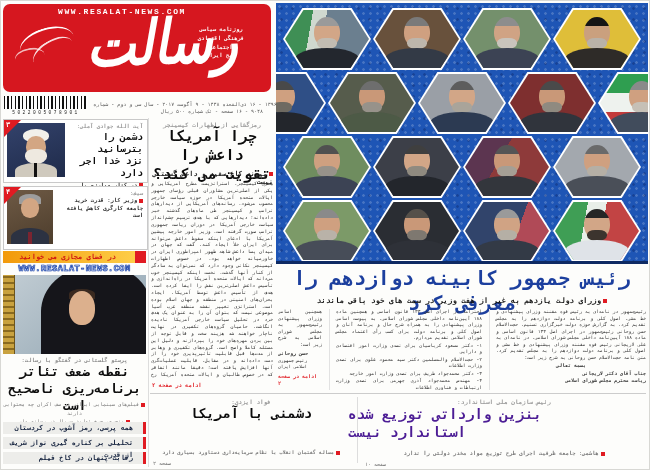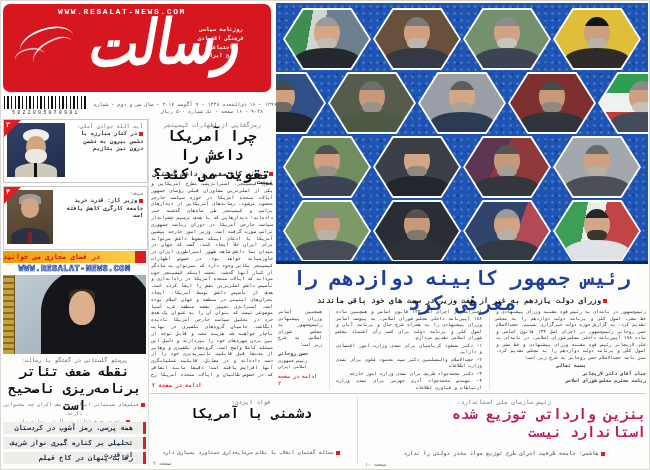--- a/index.html
+++ b/index.html
@@ -44,21 +44,21 @@
   .photo1 .beard{position:absolute;left:18px;top:26px;width:22px;height:15px;background:#eee9e0;border-radius:40% 40% 50% 50%;}
   .photo1 .robe{position:absolute;left:8px;bottom:-2px;width:42px;height:16px;background:#cfc9bd;border-radius:50% 50% 0 0;}
   .photo1 .mic{position:absolute;left:27px;bottom:0;width:3px;height:14px;background:#111;}
   .photo2{width:46px;height:54px;background:linear-gradient(160deg,#6e5a45,#4d3d2c);position:relative;overflow:hidden;}
   .photo2 .hair{position:absolute;left:12px;top:4px;width:22px;height:10px;background:#9d9d9d;border-radius:50% 50% 0 0;}
   .photo2 .face{position:absolute;left:14px;top:8px;width:18px;height:20px;background:#d3a683;border-radius:48%;}
   .photo2 .suit{position:absolute;left:4px;bottom:-2px;width:38px;height:18px;background:#2c3242;border-radius:50% 50% 0 0;}
   .photo2 .tie{position:absolute;left:21px;bottom:0;width:4px;height:12px;background:#7b2430;}
   
   .cyber{position:absolute;left:3px;top:251px;width:143px;height:12px;background:linear-gradient(90deg,#f2990a,#ffd24d);}
-  .cyber .label{position:absolute;inset:0 14px 0 0;text-align:left;font-size:7px;font-weight:bold;color:#cf1212;line-height:12px;}
+  .cyber .label{position:absolute;inset:0 14px 0 0;text-align:center;font-size:7px;font-weight:bold;color:#cf1212;line-height:12px;}
   .cyber .endcap{position:absolute;right:0;top:0;width:11px;height:12px;background:#e01b22;}
   .url2{position:absolute;left:3px;top:264px;width:143px;text-align:center;font-size:8.5px;font-weight:bold;letter-spacing:.5px;direction:ltr;
     color:#eaf1ff;-webkit-text-stroke:.7px #2a50b0;text-shadow:0 0 1px #2a50b0;}
   
   .photo3{position:absolute;left:3px;top:275px;width:143px;height:79px;background:linear-gradient(140deg,#c2cdd4,#8fa3b0);overflow:hidden;}
   .photo3 .frame{position:absolute;left:0;top:0;bottom:0;width:11px;
     background:repeating-linear-gradient(0deg,#c9a23f 0 4px,#8a6a1f 4px 6px);border-right:1px solid #6e551a;}
   .photo3 .chador{position:absolute;left:38px;top:-8px;width:110px;height:100px;background:#15151a;border-radius:45% 40% 0 0;}
   .photo3 .face3{position:absolute;left:66px;top:16px;width:26px;height:34px;background:#dcb08d;border-radius:50% 50% 45% 45%;}
   .photo3 .hairline{position:absolute;left:66px;top:14px;width:26px;height:10px;background:#3a2a20;border-radius:50% 50% 0 0;}
@@ -74,21 +74,21 @@
   .mid-lead{position:absolute;left:151px;top:170px;width:122px;text-align:right;font-size:6.8px;font-weight:bold;color:#1c1c1c;}
   .mid-body{position:absolute;left:151px;top:181px;width:122px;height:198px;overflow:hidden;
     font-size:4.7px;line-height:1.45;color:#2b2b2b;text-align:justify;}
   .mid-more{position:absolute;left:152px;top:382px;font-size:5.5px;}
   
   .izadi-kicker{position:absolute;left:150px;top:398px;width:202px;text-align:center;font-size:6px;}
   .izadi-h{position:absolute;left:150px;top:406px;width:202px;text-align:center;font-size:13.5px;font-weight:bold;color:#0b0b0b;line-height:1.3;margin:0;}
   .izadi-b{position:absolute;left:150px;top:449px;width:202px;text-align:center;font-size:5px;color:#777;font-weight:bold;}
   .izadi-p{position:absolute;left:153px;top:460px;font-size:5px;color:#666;}
   .std-kicker{position:absolute;left:362px;top:398px;width:284px;text-align:center;font-size:6px;}
-  .std-h{position:absolute;left:362px;top:406px;width:284px;text-align:right;font-size:14px;font-weight:bold;color:#be185d;line-height:1.3;margin:0;}
+  .std-h{position:absolute;left:348px;top:406px;width:284px;text-align:left;font-size:14px;font-weight:bold;color:#4c1d95;line-height:1.3;margin:0;}
   .std-b{position:absolute;left:362px;top:450px;width:284px;text-align:center;font-size:5.5px;color:#777;font-weight:bold;}
   .std-p{position:absolute;left:365px;top:461px;font-size:5px;color:#666;}
   
   .panel{position:absolute;left:276px;top:3px;width:372px;height:261px;overflow:hidden;
     background-color:#1e55b5;border-bottom:3px solid #0e2a63;
     background-image:radial-gradient(rgba(255,255,255,.18) 1px,transparent 1.6px),radial-gradient(rgba(6,20,70,.28) 1px,transparent 1.6px);
     background-size:7px 7px,11px 11px;padding-top:5px;box-sizing:border-box;}
   .hexrow{display:flex;gap:2px;justify-content:center;margin-bottom:2px;}
   .hex{flex:none;width:88px;height:62px;position:relative;background:#fff;
     clip-path:polygon(22% 0,78% 0,100% 50%,78% 100%,22% 100%,0 50%);}
@@ -145,20 +145,24 @@
         <div class="face"></div>
         <div class="beard"></div>
         <div class="robe"></div>
         <div class="mic"></div>
     </div>
     <div class="badge">
         <span>۳</span>
       </div>
     <div class="txt">
       <div class="kicker">آیت الله جوادی آملی:</div>
+      <h3>
+        <span>دشمن را بترسانید</span><br>
+        <span>نزد خدا اجر دارد</span>
+      </h3>
       <div class="bullet"><span class="rsq"></span><span>در کنار مبارزه با دشمن بیرون به دشمن درون نیز بتازیم</span></div>
     </div>
   </div>
 
   <div class="lbox" style="top:186px;">
     <div class="photo photo2">
       <div class="hair"></div>
         <div class="face"></div>
         <div class="suit"></div>
         <div class="tie"></div>

